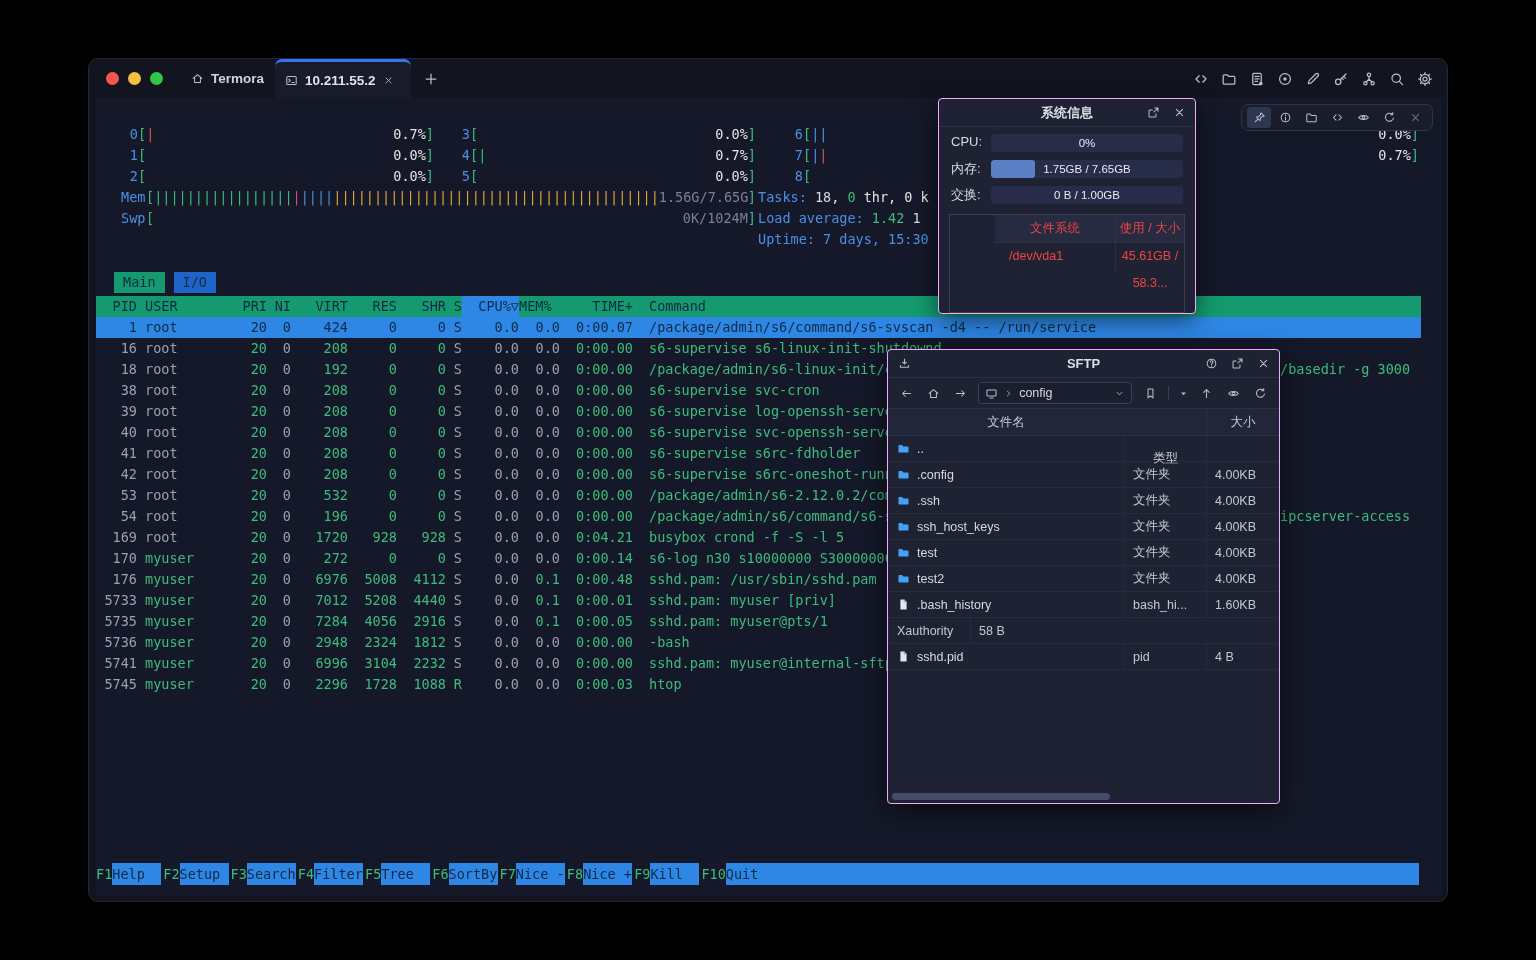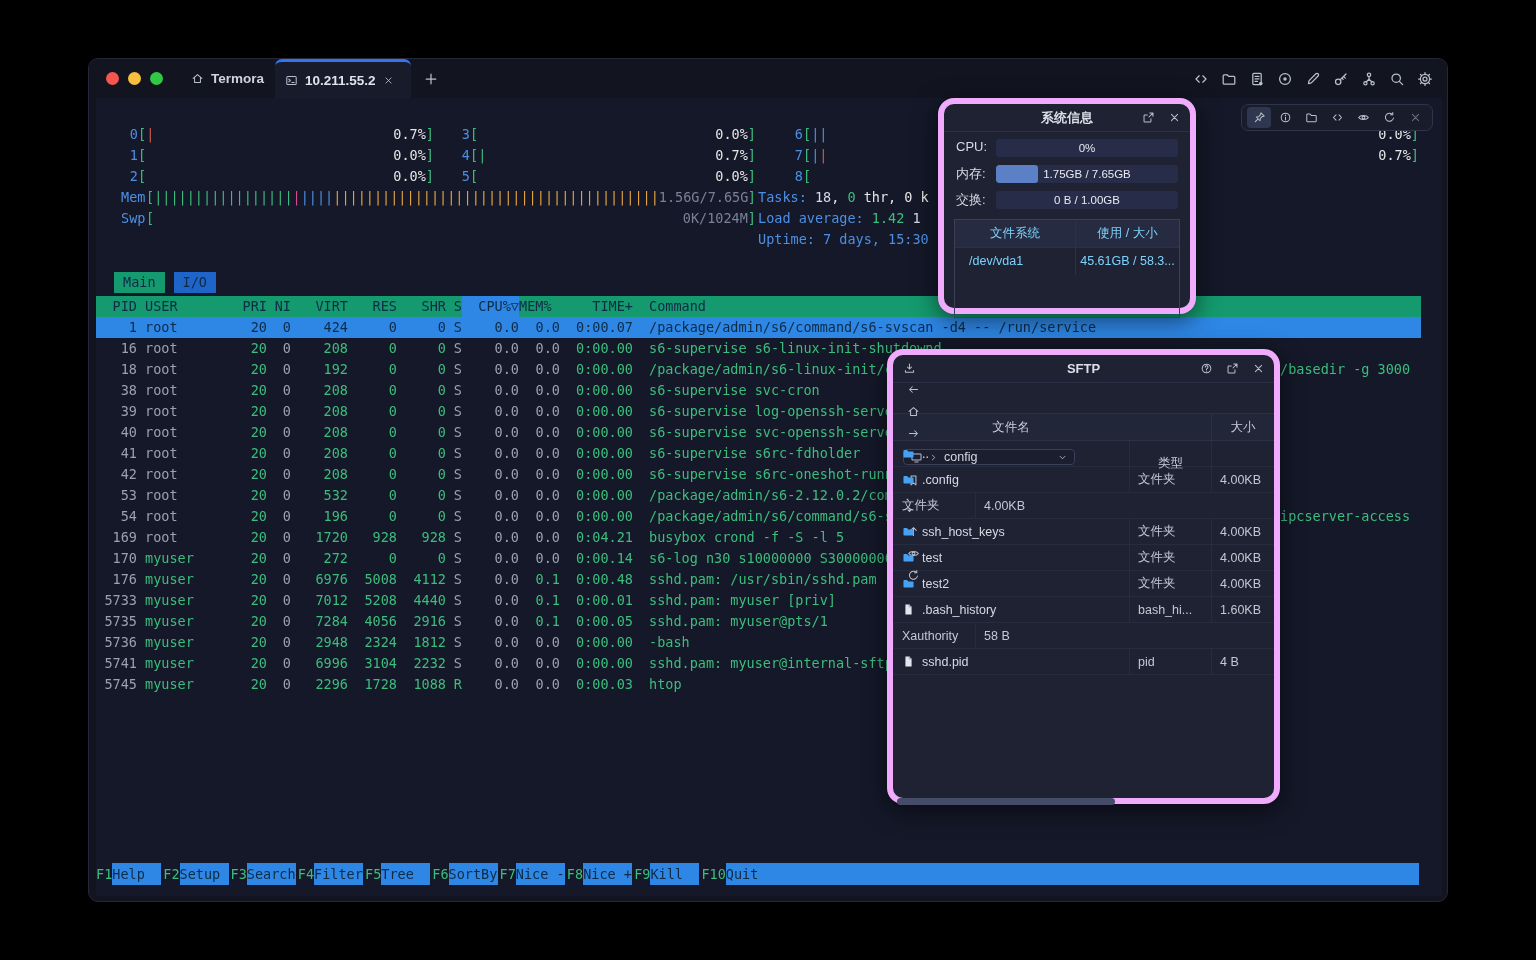--- a/index.html
+++ b/index.html
@@ -46,51 +46,51 @@
   .pr span{flex:none;overflow:visible;}
   .pr.sel{background:#2e87e5;}
   .pr.sel span{color:#0e2b47 !important;}
   .c-grn{color:#3dbd7d}.c-txt{color:#9ba1b0}
   .tail{position:absolute;left:1184px;top:0;color:#3dbd7d;}
   .fbar{position:absolute;left:0;top:765px;width:1325px;height:22px;display:flex;line-height:22px;}
   .fk-key{color:#3dbd7d;}
   .fk-lab{width:49px;background:#2e87e5;color:#0e2b47;white-space:pre;margin-right:2px;}
   .fk-lab.grow{flex:1;}
   
-  .panel{position:absolute;background:#1e2233;border:6px solid #f0abfc;border-radius:16px;
+  .panel{position:absolute;background:#1e2233;border:1px solid #f0abfc;border-radius:4px;
          box-shadow:0 6px 24px rgba(0,0,0,.55);box-sizing:border-box;color:#d6dae3;font-size:13px;}
   .p-head{height:27px;display:flex;align-items:center;position:relative;border-bottom:1px solid #2b3047;}
   .p-title{position:absolute;left:0;right:0;text-align:center;color:#dbdfe8;font-weight:bold;}
   .p-hicons{position:absolute;right:8px;display:flex;gap:10px;align-items:center;}
   .p-hicons .ibtn{width:16px;height:16px;display:flex;align-items:center;justify-content:center;position:relative;z-index:1;}
   
   .sysinfo{left:849px;top:39px;width:258px;height:216px;}
   .si-row{display:flex;height:19px;margin:7px 12px 0 12px;}
   .si-lab{width:40px;color:#d6dae3;}
   .si-bar{flex:1;height:18px;background:#272c49;border-radius:3px;position:relative;overflow:hidden;}
   .si-fill{position:absolute;left:0;top:0;bottom:0;background:#5c80c6;border-radius:3px;}
   .si-bartext{position:absolute;left:0;right:0;text-align:center;line-height:18px;font-size:11.5px;color:#e8ebf2;}
-  .si-table{margin:9px 10px 0 10px;border:1px solid #3a3f55;height:97px;font-size:12.5px;color:#7dd3fc;}
+  .si-table{margin:9px 10px 0 10px;border:1px solid #3a3f55;height:97px;font-size:12.5px;color:#ef4444;padding-left:45px;}
   .si-tr{display:flex;height:27px;line-height:27px;}
   .si-tr.hd{background:#262b42;}
   .si-tr.dr{border-top:1px solid #2c3147;}
   .si-c1{width:121px;text-align:center;border-right:1px solid #2c3147;box-sizing:border-box;}
   .si-c2{flex:1;text-align:center;}
   .si-tr.dr .si-c1{text-align:left;padding-left:14px;}
   
   .ftoolbar{position:absolute;left:1152px;top:45px;width:192px;height:27px;background:#191c2b;
             border:1px solid #2f3447;border-radius:7px;display:flex;align-items:center;
             justify-content:space-between;padding:0 5px;box-sizing:border-box;}
   .ft-ic{width:24px;height:21px;display:flex;align-items:center;justify-content:center;border-radius:4px;}
   .ft-ic.active{background:#2f3650;}
   .ic.dim{stroke:#6b7183;}
   
   .sftp{left:798px;top:290px;width:393px;height:455px;}
   .sf-dl{position:absolute;left:10px;}
-  .sf-toolbar{height:30px;display:flex;align-items:flex-start;border-bottom:1px solid #2b3047;padding:0 10px;gap:9px;flex-direction:column;}
+  .sf-toolbar{height:30px;display:flex;align-items:center;border-bottom:1px solid #2b3047;padding:0 10px;gap:9px;}
   .sf-nav{width:20px;height:20px;display:flex;align-items:center;justify-content:center;}
   .sf-path{width:172px;height:22px;background:#1a1e2e;border:1px solid #3a4059;border-radius:4px;
            display:flex;align-items:center;gap:5px;padding:0 6px;box-sizing:border-box;color:#d4d8e2;}
   .sf-path .pth{flex:1;font-size:12.5px;}
   .sf-thead{display:flex;height:26px;line-height:26px;background:#222639;border-bottom:1px solid #2b3047;
             color:#c6cbd6;font-size:12.5px;}
   .sf-hc{text-align:center;}
   .sf-hc.c1{width:236px;}
   .sf-hc.c2{width:82px;border-left:1px solid #2b3047;box-sizing:border-box;margin-top:36px;}
   .sf-hc.c3{flex:1;border-left:1px solid #2b3047;}
@@ -473,20 +473,26 @@
             <span class="sf-cell sf-name">
               <svg class="ic sm" viewBox="0 0 16 16" fill="none" stroke="#b9bfcc" stroke-width="1.25" stroke-linecap="round" stroke-linejoin="round">
                 <path d="M1.8 5c0-.7.5-1.2 1.2-1.2h3.2L7.8 5.4h5.2c.7 0 1.2.5 1.2 1.2v5.2c0 .7-.5 1.2-1.2 1.2H3c-.7 0-1.2-.5-1.2-1.2Z" fill="#45a1f3" stroke="none"></path>
               </svg>
               <span>.config</span>
             </span>
             <span class="sf-cell sf-type">文件夹</span>
             <span class="sf-cell sf-size">4.00KB</span>
           </div>
           <div class="sf-row">
+            <span class="sf-cell sf-name">
+              <svg class="ic sm" viewBox="0 0 16 16" fill="none" stroke="#b9bfcc" stroke-width="1.25" stroke-linecap="round" stroke-linejoin="round">
+                <path d="M1.8 5c0-.7.5-1.2 1.2-1.2h3.2L7.8 5.4h5.2c.7 0 1.2.5 1.2 1.2v5.2c0 .7-.5 1.2-1.2 1.2H3c-.7 0-1.2-.5-1.2-1.2Z" fill="#45a1f3" stroke="none"></path>
+              </svg>
+              <span>.ssh</span>
+            </span>
             <span class="sf-cell sf-type">文件夹</span>
             <span class="sf-cell sf-size">4.00KB</span>
           </div>
           <div class="sf-row">
             <span class="sf-cell sf-name">
               <svg class="ic sm" viewBox="0 0 16 16" fill="none" stroke="#b9bfcc" stroke-width="1.25" stroke-linecap="round" stroke-linejoin="round">
                 <path d="M1.8 5c0-.7.5-1.2 1.2-1.2h3.2L7.8 5.4h5.2c.7 0 1.2.5 1.2 1.2v5.2c0 .7-.5 1.2-1.2 1.2H3c-.7 0-1.2-.5-1.2-1.2Z" fill="#45a1f3" stroke="none"></path>
               </svg>
               <span>ssh_host_keys</span>
             </span>

